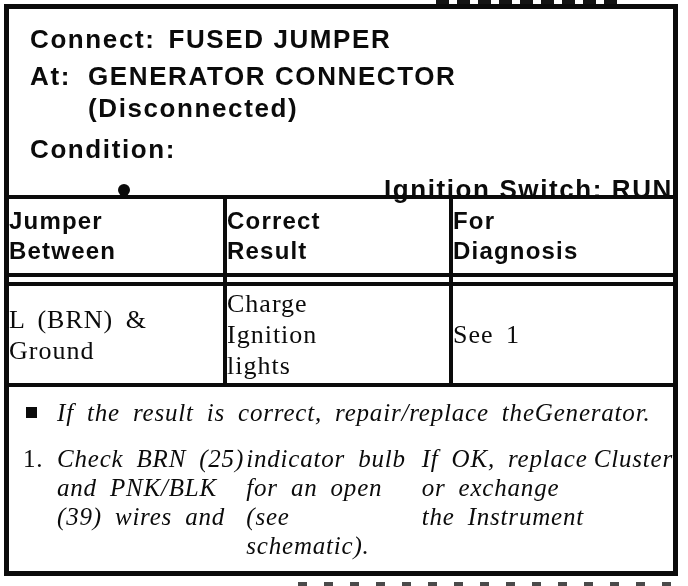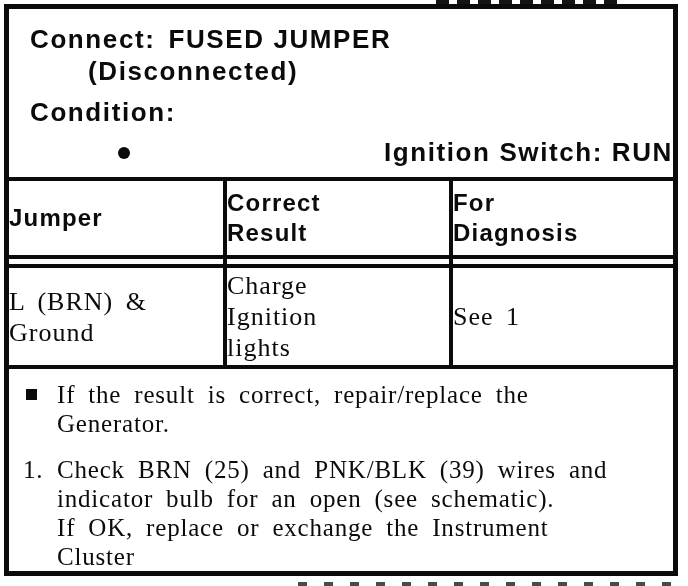--- a/index.html
+++ b/index.html
@@ -82,54 +82,59 @@
     font-size:25px;line-height:29px;
     letter-spacing:0.8px;word-spacing:6px;
     padding-top:11px;
   }
   .note-item{display:flex;}
   .sq{
     width:11px;height:11px;background:#0b0b0b;
     flex:none;margin:9px 20px 0 17px;
   }
   .num{flex:none;width:34px;text-align:left;margin-left:14px;}
-  .note-lines{display:flex;flex-direction:column;}
+  .note-lines{display:flex;flex-direction:row;font-style:italic;}
   .note-numbered{margin-top:17px;}
 </style>
 </head>
 <body>
 
 <div class="page">
 
   <div class="artifact-top"></div>
   <div class="artifact-bottom"></div>
 
   <div class="frame">
 
     <div class="setup">
       <div class="setup-row row-connect">
         <span class="lbl">Connect:</span>
         <span>FUSED JUMPER</span>
       </div>
+      <div class="setup-row row-at">
+        <span class="lbl">At:</span>
+        <span>GENERATOR CONNECTOR</span>
+      </div>
       <div class="setup-row row-indent">
         <span>(Disconnected)</span>
       </div>
       <div class="setup-row row-condition">
         <span>Condition:</span>
       </div>
       <div class="setup-row row-bullet">
         <span class="dot"></span>
         <span>Ignition Switch: RUN</span>
       </div>
     </div>
 
     <div class="tbl">
 
       <div class="cell th cdiv">
         <span>Jumper</span>
+        <span>Between</span>
       </div>
       <div class="cell th cdiv">
         <span>Correct</span>
         <span>Result</span>
       </div>
       <div class="cell th">
         <span>For</span>
         <span>Diagnosis</span>
       </div>
 

